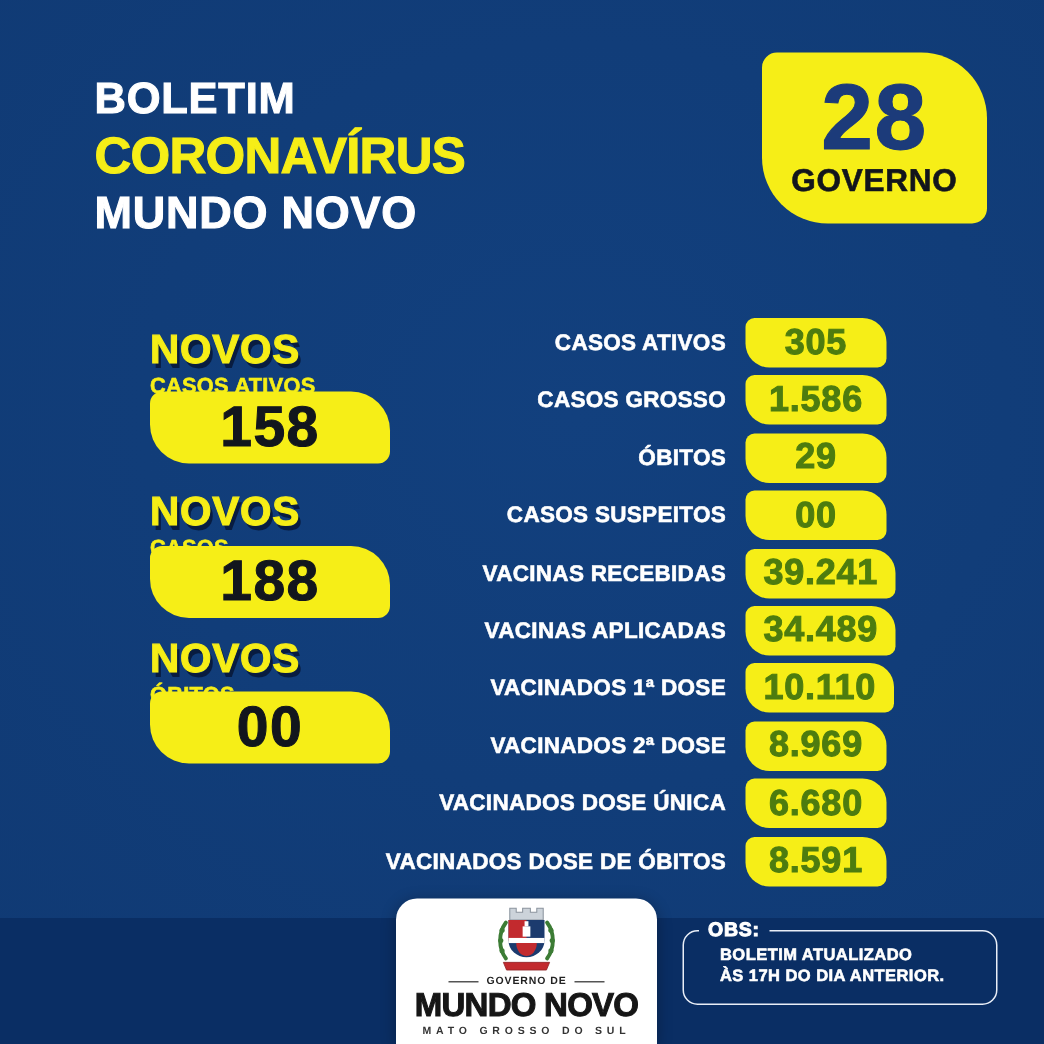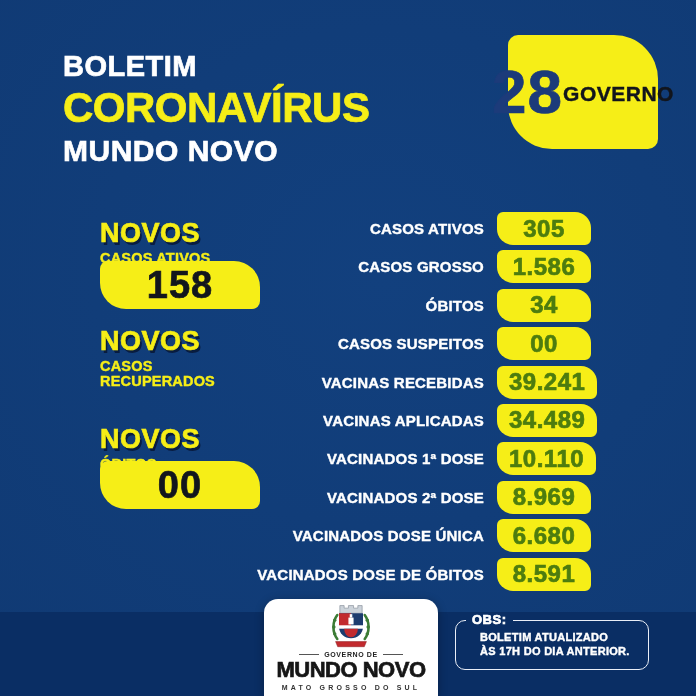--- a/index.html
+++ b/index.html
@@ -15,27 +15,27 @@
   .footer-band {
     position:absolute; left:0; top:612px; width:696px; height:84px;
     background:#0a2e64;
   }
   .thick { -webkit-text-stroke:0.7px currentColor; }
   .semithick { -webkit-text-stroke:0.4px currentColor; }
 
   
   .title-block { position:absolute; left:48px; top:52px; line-height:1;margin-left:15px; }
   .t1 { font-size:29px; color:#ffffff; letter-spacing:0.5px; }
-  .t2 { font-size:42px; color:#f6ee17; letter-spacing:-0.5px; margin-top:6px; }
+  .t2 { font-size:34px; color:#f6ee17; letter-spacing:-0.5px; margin-top:6px; }
   .t3 { font-size:30px; color:#ffffff; letter-spacing:0.5px; margin-top:7px; }
 
   .date-badge {
     position:absolute; left:508px; top:35px; width:150px; height:114px;
     background:#f6ee17; border-radius:10px 44px 10px 44px;
-    display:flex; flex-direction:row; align-items:center; justify-content:center;
+    display:flex; flex-direction:column; align-items:center; justify-content:center;
   }
   .date-day { font-size:62px; color:#1c3b7a; line-height:0.9; letter-spacing:1px; }
   .date-month { font-size:21px; color:#12151c; letter-spacing:0.5px; margin-top:3px; }
 
   
   .lgroup { position:absolute; left:100px; width:170px; line-height:1; }
   .lg-top {
     font-size:27px; color:#f6ee17; letter-spacing:0.5px;
     text-shadow:2px 3px 0 rgba(7,22,54,0.85);
   }
@@ -70,21 +70,21 @@
     box-shadow:0 2px 10px rgba(0,0,0,0.3);
   }
   .gov-row { display:flex; align-items:center; gap:5px; margin-top:0px; }
   .gov-line { width:20px; height:1px; background:#555; }
   .gov-text { font-size:7px; color:#222; letter-spacing:0.6px; }
   .muni-name { font-size:22px; color:#161616; line-height:1; margin-top:1px; letter-spacing:-0.5px; }
   .muni-state { font-size:7px; color:#333; letter-spacing:3.2px; margin-top:3px; white-space:nowrap; }
 
   
   .obs-box {
-    position:absolute; left:455px; top:620px; width:194px; height:50px;
+    position:absolute; left:455px; top:620px; width:210px; height:50px;
     border:1.5px solid #e9eef7; border-radius:10px; box-sizing:border-box;
   }
   .obs-legend {
     position:absolute; left:10px; top:-9px; background:#0a2e64;
     padding:0 6px; font-size:13px; color:#ffffff; letter-spacing:0.5px;
   }
   .obs-line { margin-left:24px; font-size:11px; color:#ffffff; letter-spacing:0.3px; line-height:1.3; }
   .obs-line.first { margin-top:9px; }
 </style>
 </head>
@@ -108,39 +108,40 @@
   <div class="lgroup" style="top:220px">
     <div class="lg-top thick">NOVOS</div>
     <div class="lg-sub semithick">CASOS ATIVOS</div>
   </div>
   <div class="lg-box thick" style="top:261px">158</div>
 
   <div class="lgroup" style="top:328px">
     <div class="lg-top thick">NOVOS</div>
     <div class="lg-sub semithick">CASOS RECUPERADOS</div>
   </div>
+  <div class="lg-box thick" style="top:364px">188</div>
 
   <div class="lgroup" style="top:426px">
     <div class="lg-top thick">NOVOS</div>
     <div class="lg-sub semithick">ÓBITOS</div>
   </div>
   <div class="lg-box thick" style="top:461px">00</div>
 
   <div class="rrows">
     <div class="rrow">
       <div class="rlabel semithick">CASOS ATIVOS</div>
       <div class="rbox thick">305</div>
     </div>
     <div class="rrow">
       <div class="rlabel semithick">CASOS GROSSO</div>
       <div class="rbox thick">1.586</div>
     </div>
     <div class="rrow">
       <div class="rlabel semithick">ÓBITOS</div>
-      <div class="rbox thick">34</div>
+      <div class="rbox thick">29</div>
     </div>
     <div class="rrow">
       <div class="rlabel semithick">CASOS SUSPEITOS</div>
       <div class="rbox thick">00</div>
     </div>
     <div class="rrow">
       <div class="rlabel semithick">VACINAS RECEBIDAS</div>
       <div class="rbox thick">39.241</div>
     </div>
     <div class="rrow">

